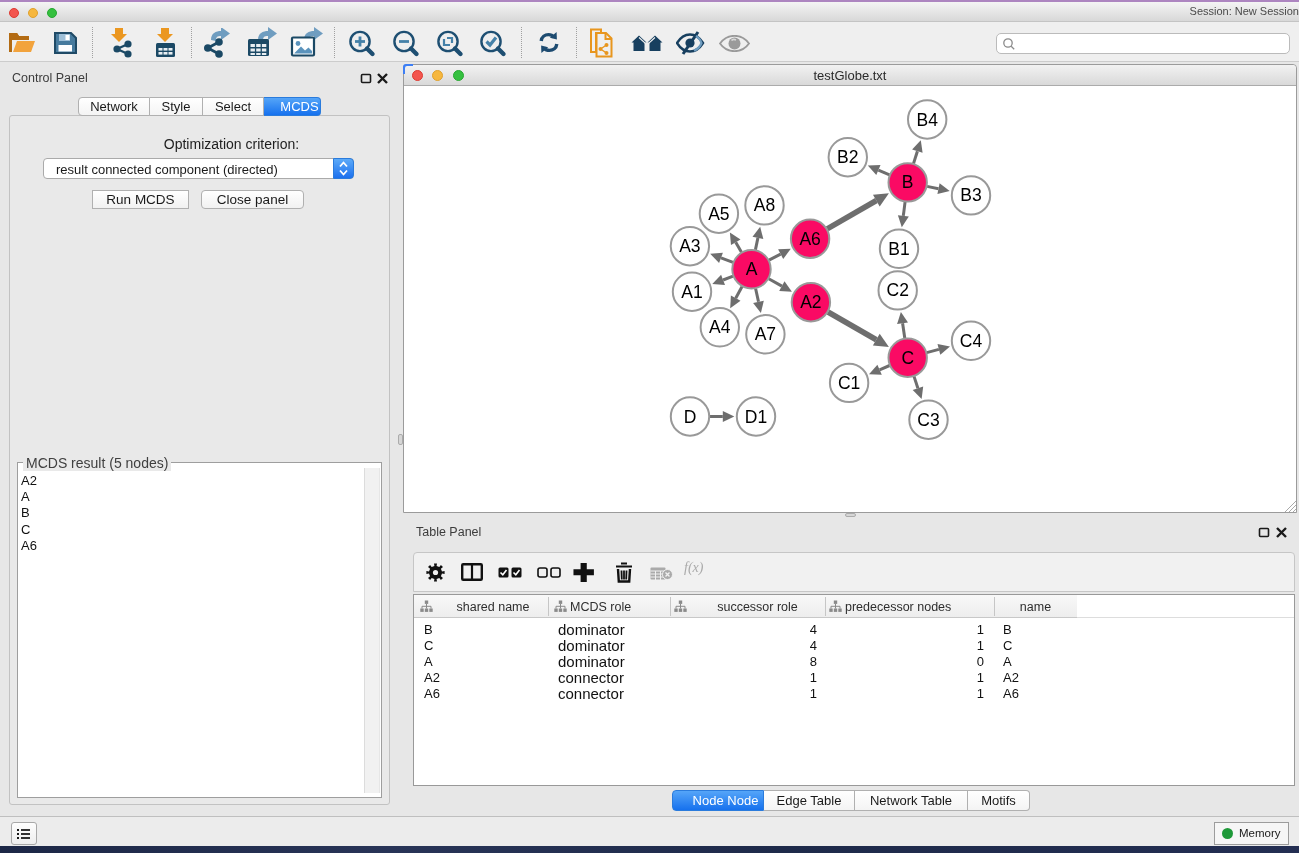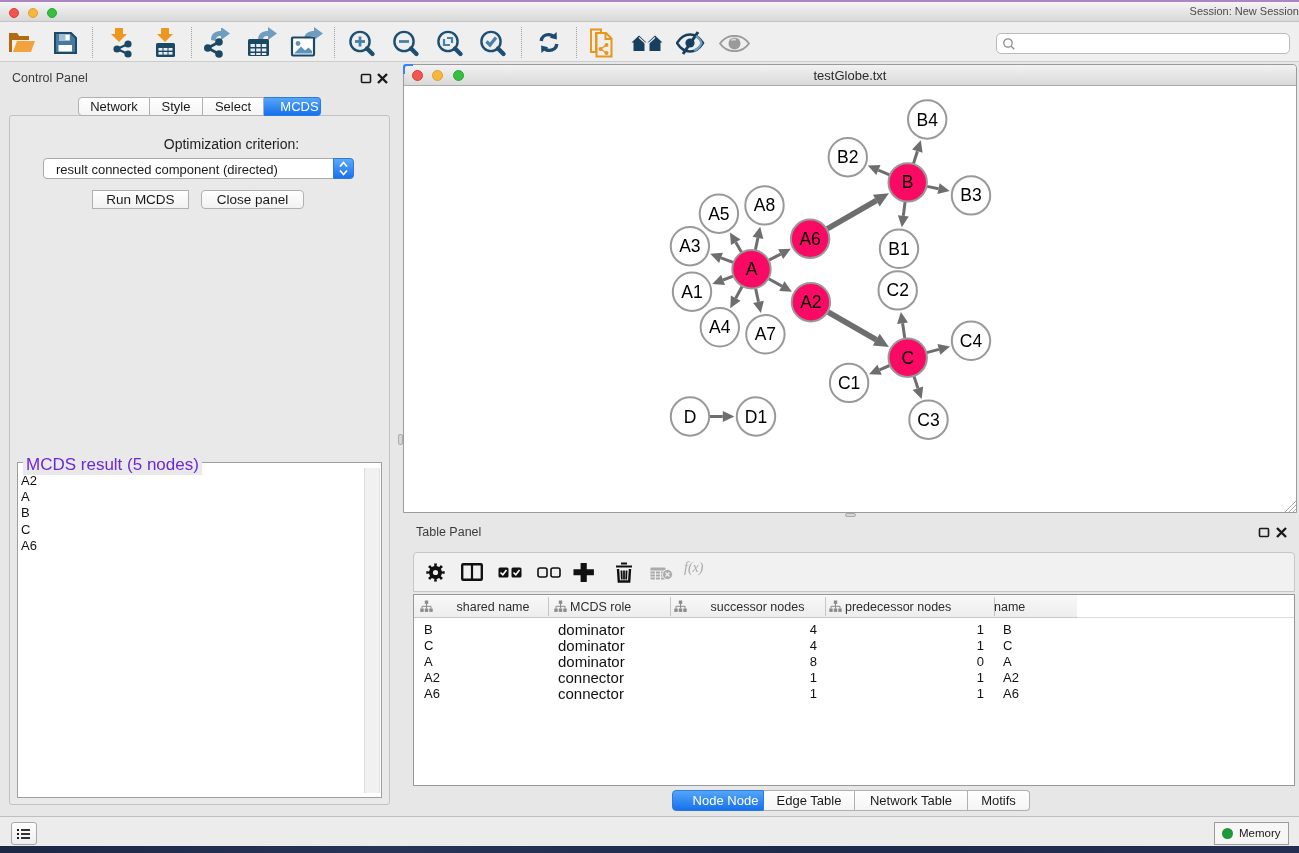--- a/index.html
+++ b/index.html
@@ -198,21 +198,21 @@
 <div class="abs" style="left:333px;top:158px;width:21px;height:21px;background:linear-gradient(#5caaf8,#1c70ee);border:1px solid #2a7bdc;border-radius:0 4px 4px 0"></div>
 <svg class="ic" style="left:338px;top:161px" width="11" height="15" viewBox="0 0 11 15">
  <path d="M2 5.5 L5.5 1.5 L9 5.5" fill="none" stroke="#ffffff" stroke-width="1.8"></path>
  <path d="M2 9.5 L5.5 13.5 L9 9.5" fill="none" stroke="#ffffff" stroke-width="1.8"></path>
 </svg>
 
 <div class="abs" style="left:92px;top:190px;width:97px;height:19px;background:linear-gradient(#ffffff,#f1f1f1);border:1px solid #b0b0b0;border-radius:0;font-size:13.5px;text-align:center;line-height:17px;color:#1a1a1a">Run MCDS</div>
 <div class="abs" style="left:201px;top:190px;width:103px;height:19px;background:linear-gradient(#ffffff,#f1f1f1);border:1px solid #b0b0b0;border-radius:4px;font-size:13.5px;text-align:center;line-height:17px;color:#1a1a1a">Close panel</div>
 
 <div class="abs" style="left:17px;top:462px;width:365px;height:336px;border:1px solid #9e9e9e;background:#ffffff"></div>
-<div class="abs" style="left:23px;top:455px;font-size:17px;color:#6d28d9;background:#e9e9e9;padding:0 3px">MCDS result (5 nodes)</div>
+<div class="abs" style="left:23px;top:455px;font-size:14px;color:#404040;background:#e9e9e9;padding:0 3px">MCDS result (5 nodes)</div>
 <div class="abs" style="left:364px;top:468px;width:16px;height:325px;background:#f1f1f1;border-left:1px solid #dcdcdc;border-right:1px solid #e6e6e6"></div>
 <div class="abs" style="left:21px;top:473px;font-size:13px;line-height:16.2px;color:#111111">A2<br>A<br>B<br>C<br>A6</div>
 
 <div class="abs" style="left:0;top:816px;width:1299px;height:30px;background:#ececec;border-top:1px solid #bfbfbf"></div>
 <div class="abs" style="left:11px;top:822px;width:26px;height:23px;background:linear-gradient(#fdfdfd,#eeeeee);border:1px solid #a8a8a8;border-radius:3px"></div>
 <svg class="ic" style="left:17px;top:828px" width="14" height="12" viewBox="0 0 14 12">
  <g stroke="#1a1a1a" stroke-width="1.8">
       <line x1="4" y1="2" x2="13" y2="2"></line>
       <line x1="4" y1="6" x2="13" y2="6"></line>
       <line x1="4" y1="10" x2="13" y2="10"></line>
@@ -456,23 +456,23 @@
     <g stroke="#8a8a8a" stroke-width="1">
       <line x1="6.5" y1="4" x2="6.5" y2="8.5"></line>
       <line x1="2" y1="6.3" x2="11" y2="6.3"></line>
       <line x1="2" y1="6.3" x2="2" y2="8.5"></line>
       <line x1="11" y1="6.3" x2="11" y2="8.5"></line>
     </g>
   </svg>
 
 <div class="abs" style="left:438px;top:600px;width:110px;text-align:center;font-size:12.5px;color:#2e2e2e">shared name</div>
 <div class="abs" style="left:570px;top:600px;width:100px;text-align:left;font-size:12.5px;color:#2e2e2e">MCDS role</div>
-<div class="abs" style="left:690px;top:600px;width:135px;text-align:center;font-size:12.5px;color:#2e2e2e">successor nodes</div>
+<div class="abs" style="left:690px;top:600px;width:135px;text-align:center;font-size:12.5px;color:#2e2e2e">successor role</div>
 <div class="abs" style="left:845px;top:600px;width:149px;font-size:12.5px;color:#2e2e2e">predecessor nodes</div>
-<div class="abs" style="left:994px;top:600px;width:83px;text-align:left;font-size:12.5px;color:#2e2e2e">name</div>
+<div class="abs" style="left:994px;top:600px;width:83px;text-align:center;font-size:12.5px;color:#2e2e2e">name</div>
 
 <div class="abs" style="left:424px;top:622px;font-size:13px;line-height:16px;color:#111111">B<br>C<br>A<br>A2<br>A6</div>
 <div class="abs" style="left:558px;top:622px;font-size:15px;line-height:16px;color:#111111">dominator<br>dominator<br>dominator<br>connector<br>connector</div>
 <div class="abs" style="left:717px;top:622px;width:100px;text-align:right;font-size:13px;line-height:16px;color:#111111">4<br>4<br>8<br>1<br>1</div>
 <div class="abs" style="left:884px;top:622px;width:100px;text-align:right;font-size:13px;line-height:16px;color:#111111">1<br>1<br>0<br>1<br>1</div>
 <div class="abs" style="left:1003px;top:622px;font-size:13px;line-height:16px;color:#111111">B<br>C<br>A<br>A2<br>A6</div>
 
 <div class="seg" style="left:672px;top:790px;height:21px;font-size:13px;line-height:19px">
  <div class="on" style="width:92px">Node Node</div>
     <div style="width:91px">Edge Table</div>

